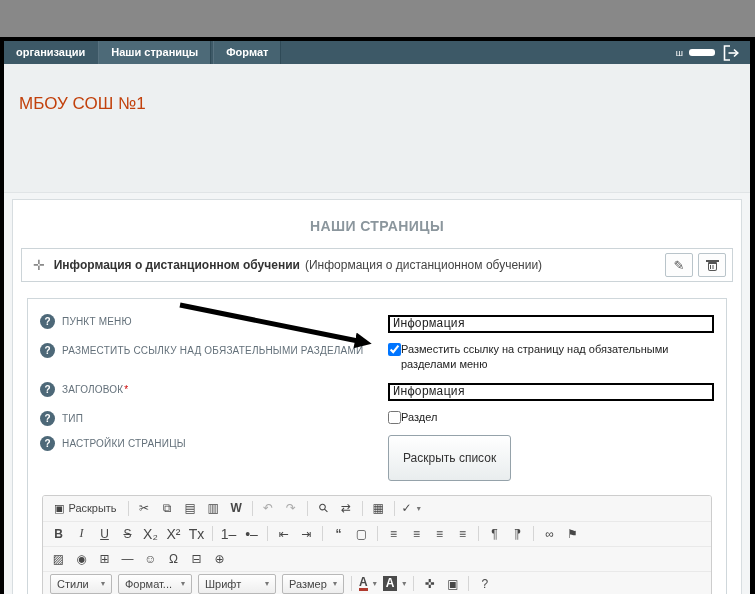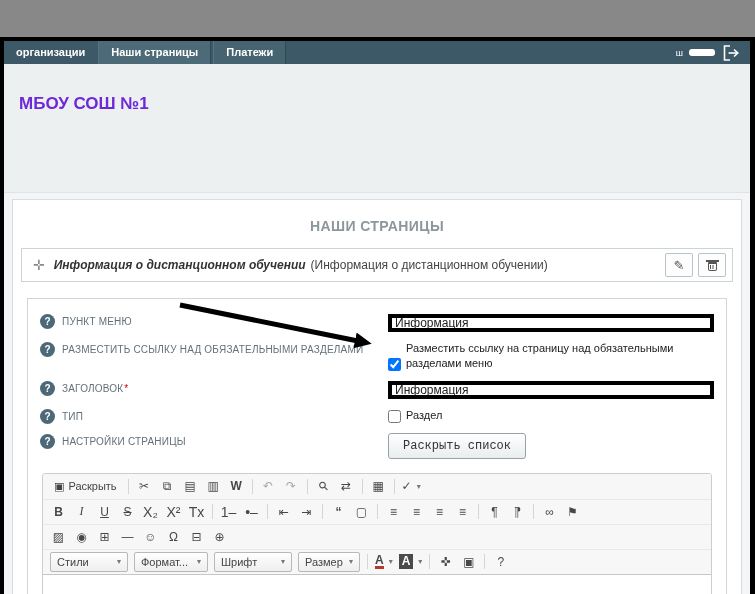--- a/index.html
+++ b/index.html
@@ -12,84 +12,84 @@
   .tb-item { font-size:11px; font-weight:bold; line-height:21px; padding:1px 12px 0; white-space:nowrap; cursor:pointer; }
   .tb-item.btn { background:#466371; border-left:1px solid #587280; border-right:1px solid #2e4893; border-right-color:#2f4a57; margin:0 1px; }
   .tb-item.active { background:#4d6a78; }
   .tb-right { margin-left:auto; display:flex; align-items:center; gap:6px; padding-right:9px; }
   .tb-sh { font-size:9px; color:#fff; }
   .tb-pill { width:26px; height:7px; background:#fff; border-radius:3px; display:inline-block; }
   .tb-logout { display:inline-flex; align-items:center; cursor:pointer; }
 
   
   .header { height:129px; background:#edf0f1; border-bottom:1px solid #e0e4e6; position:relative; }
-  .site-title { position:absolute; left:15px; top:30px; font-size:17px; font-weight:bold; color:#6d28d9; }
+  .site-title { position:absolute; left:15px; top:30px; font-size:17px; font-weight:normal; color:#c2410c; }
 
   
   .content { position:absolute; top:152px; left:0; right:0; bottom:0; background:#f3f5f6; padding:6px 8px 4px; }
   .panel { height:100%; background:#fff; border:1px solid #d7dde0; padding:0 8px; overflow:hidden; }
   .panel-title { text-align:center; margin-top:18px; font-size:14px; font-weight:bold; color:#8b969d; letter-spacing:0.4px; }
 
   
   .page-row { margin:14px 0 0; height:34px; border:1px solid #ccd4d8; background:#fff; display:flex; align-items:center; }
   .move { color:#8a8a8a; font-size:14px; margin:0 9px 0 11px; cursor:move; }
-  .pr-title { font-size:12px; font-weight:bold; color:#333;font-style:italic; }
+  .pr-title { font-size:12px; font-weight:bold; color:#333; }
   .pr-sub { font-size:12px; color:#444; margin-left:5px; }
   .pr-actions { margin-left:auto; display:flex; gap:5px; margin-right:6px; }
   .icon-btn { width:28px; height:24px; border:1px solid #b9c4ca; border-radius:2px; background:#fdfdfd; display:inline-flex; align-items:center; justify-content:center; cursor:pointer; font-size:13px; color:#555; }
   .trash { position:relative; display:inline-block; width:9px; height:9px; border:1px solid #555; border-top:2px solid #555; border-radius:1px 1px 2px 2px; margin-top:3px; }
   .trash::before { content:""; position:absolute; left:-3px; top:-4px; width:13px; height:1.5px; background:#555; }
   .trash::after { content:""; position:absolute; left:1.5px; top:1px; width:1px; height:4px; background:#555; box-shadow:2.5px 0 0 #555; }
 
   
   .form-box { margin:16px 6px 0; border:1px solid #cfd7db; padding:14px 12px 0; }
   .frow { display:flex; align-items:flex-start; margin-bottom:9px; }
   .flabel-col { display:flex; align-items:center; gap:7px; width:348px; flex:none; padding-top:1px; }
   .qicon { width:15px; height:15px; flex:none; background:#4d6878; color:#fff; border-radius:50%; font-size:10px; font-weight:bold; text-align:center; line-height:15px; cursor:pointer; }
   .flabel { font-size:10px; color:#63707a; letter-spacing:0.2px; }
   .req { color:#cc0000; font-size:10px; margin-left:1px; }
   .fctrl { flex:1; min-width:0; }
-  .tinput { width:100%; height:18px; border:4px solid #000000; font-size:12px; padding:1px 3px; font-family:Liberation Sans, sans-serif; color:#222; background:#fff; }
-  .chk { display:flex; gap:5px; align-items:flex-end; }
+  .tinput { width:100%; height:18px; border:2px solid #000000; font-size:12px; padding:1px 3px; font-family:Liberation Mono, monospace; color:#222; background:#fff; }
+  .chk { display:flex; align-items:flex-start; }
   .chk input { margin-top:1px; width:13px; height:13px; flex:none; cursor:pointer; }
   .chk-label { font-size:11px; color:#222; line-height:1.35; }
-  .expand-btn { font-size:12px; color:#333; padding:5px 14px; border:1px solid #95a2aa; border-radius:3px; background:linear-gradient(#ffffff,#e9edee); cursor:pointer; font-family:Liberation Mono, monospace; }
+  .expand-btn { font-size:12px; color:#333; padding:15px 14px; border:1px solid #95a2aa; border-radius:3px; background:linear-gradient(#ffffff,#e9edee); cursor:pointer; font-family:Liberation Sans, sans-serif; }
 
   
   .editor { margin:14px 2px 0; border:1px solid #cdcdcd; border-radius:3px; overflow:hidden; background:#fff; }
   .etoolbar { background:#f7f7f7; border-bottom:1px solid #c6c6c6; }
   .tb-row { display:flex; align-items:center; padding:2px 4px; min-height:25px; }
   .tb-row + .tb-row { border-top:1px solid #e9e9e9; }
   .tbtn { display:inline-flex; align-items:center; justify-content:center; min-width:21px; height:20px; border:none; background:transparent; font-size:12px; color:#484848; padding:0 2px; margin:0 1px; font-family:inherit; cursor:pointer; border-radius:2px; }
   .src { gap:4px; padding:0 6px; font-size:11px; color:#444; }
   .tsep { width:1px; height:15px; background:#d5d5d5; margin:0 4px; flex:none; }
   .b { font-weight:bold; } .i { font-style:italic; font-family:"Liberation Serif","DejaVu Serif",serif; }
   .u { text-decoration:underline; } .s { text-decoration:line-through; }
   .small { font-size:14px; } .dim { color:#a9a9a9; }
   .rot { transform:rotate(-45deg); } .mirror { transform:scaleX(-1); }
   .dd-arrow { font-size:8px; color:#777; margin-left:5px; }
   .ddl { display:inline-flex; align-items:center; justify-content:space-between; height:20px; border:1px solid #b8b8b8; border-radius:2px; background:linear-gradient(#ffffff,#eeeeee); font-size:11px; color:#444; padding:0 6px; margin:0 3px; cursor:pointer; }
-  .ddl-styles { width:78px; } .ddl-format { width:74px; } .ddl-font { width:78px; } .ddl-size { width:62px; }
+  .ddl-styles { width:62px; } .ddl-format { width:74px; } .ddl-font { width:78px; } .ddl-size { width:62px; }
   .a-underline { border-bottom:3px solid #b03a2e; line-height:1.05; font-weight:bold; }
   .a-boxed { background:#4a4a4a; color:#fff; padding:0 3px; line-height:1.2; font-weight:bold; }
   .econtent { height:80px; background:#fff; }
 
   
   .arrow-overlay { position:absolute; left:0; top:0; pointer-events:none; z-index:99; }
 </style>
 </head>
 <body>
 
 <div class="page">
   <div class="inner">
 
     <div class="topbar">
       <div class="tb-item">организации</div>
       <div class="tb-item btn active">Наши страницы</div>
-      <div class="tb-item btn">Платежи</div>
+      <div class="tb-item btn">Формат</div>
       <div class="tb-right">
         <span class="tb-sh">ш</span>
         <span class="tb-pill"></span>
         <span class="tb-logout">
           <svg width="20" height="18" viewBox="0 0 20 18">
             <path d="M9 2 H3.5 V16 H9" fill="none" stroke="#ffffff" stroke-width="1.6"></path>
             <path d="M7.5 9 H16" fill="none" stroke="#ffffff" stroke-width="1.6"></path>
             <path d="M13 5.5 L16.8 9 L13 12.5" fill="none" stroke="#ffffff" stroke-width="1.6"></path>
           </svg>
         </span>

